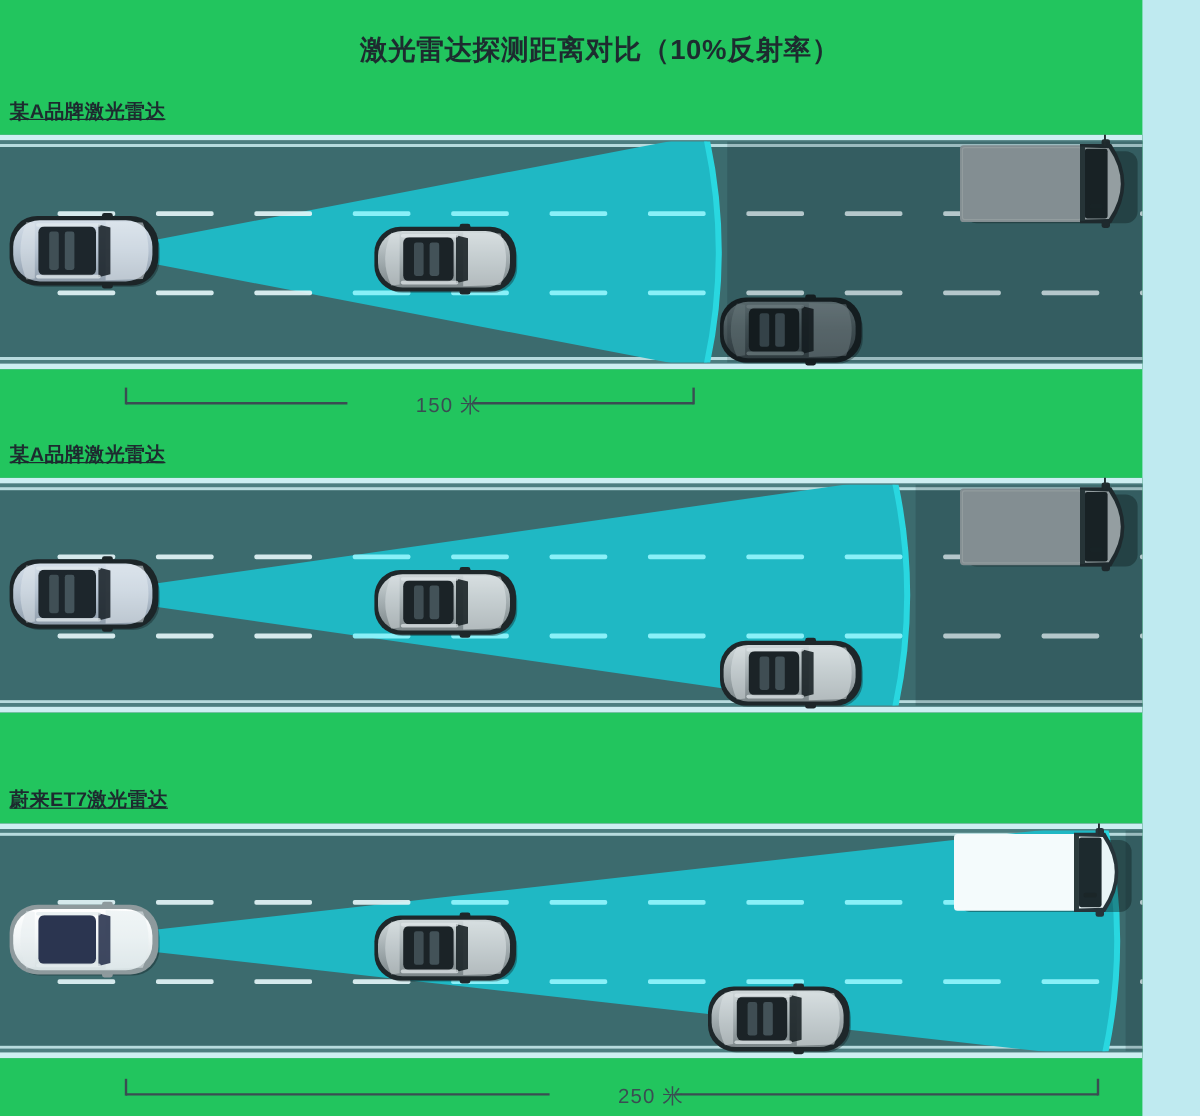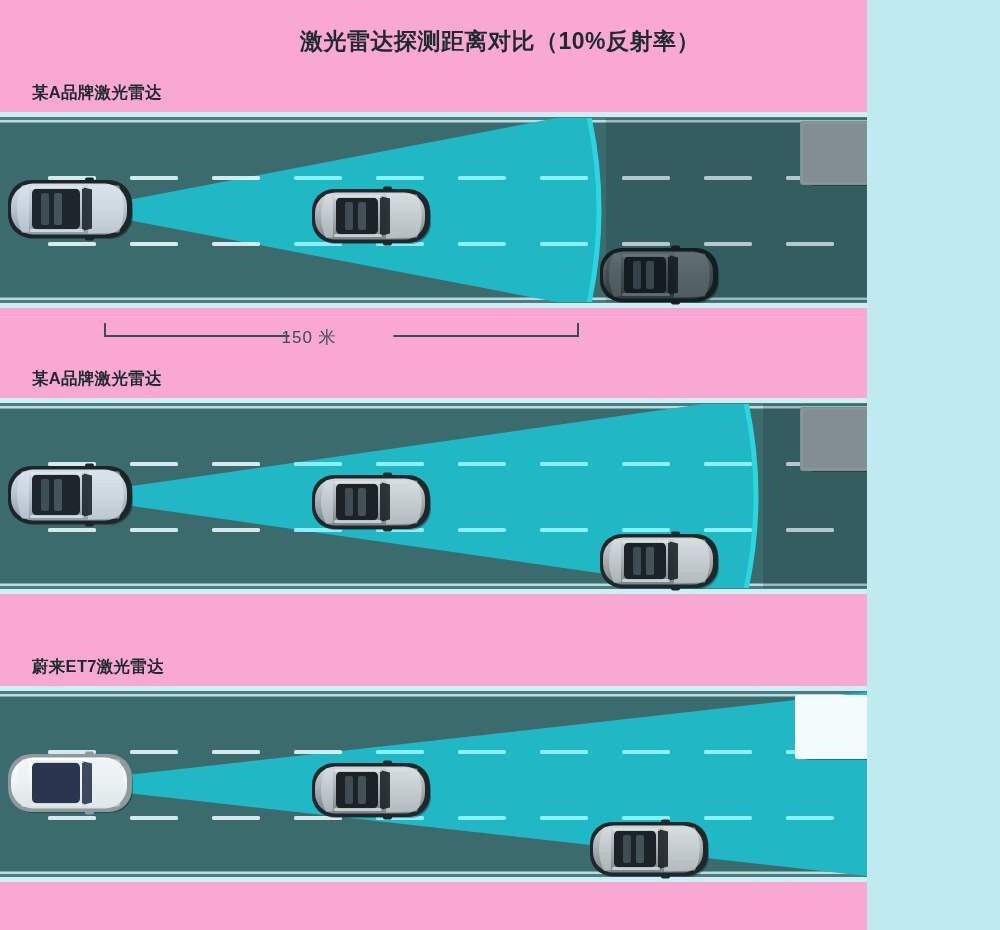--- a/index.html
+++ b/index.html
@@ -7,68 +7,69 @@
     margin: 0;
     padding: 0;
     background: #bfeaf0;
   }
   body {
     font-family: "Liberation Sans", "DejaVu Sans", sans-serif;
     -webkit-font-smoothing: antialiased;
   }
   #page {
     position: relative;
-    width: 867px;
+    width: 952px;
     height: 930px;
-    background: #f9a8d4;
+    background: #22c55e;
     overflow: hidden;
   }
 
   
   .title {
     position: absolute;
     left: 0;
     top: 26px;
     width: 1000px;
     text-align: center;
     font-size: 23px;
     font-weight: bold;
     color: #1d2b2f;
     letter-spacing: 0.5px;
   }
 
   
   .sec-label {
     position: absolute;
-    left: 32px;
+    left: 8px;
     font-size: 16.5px;
     font-weight: bold;
     color: #1d2b2f;
     letter-spacing: 0.3px;
+    text-decoration: underline;
   }
 
   
   .road {
     position: absolute;
     left: 0;
     width: 1000px;
     overflow: hidden;
   }
   .road svg { display: block; }
 
   
   .measure {
     position: absolute;
     height: 34px;
   }
   .measure svg { display: block; overflow: visible; }
   .measure .mlabel {
     position: absolute;
     top: 0px;
-    text-align: left;
+    text-align: right;
     font-size: 17px;
     color: #3a4d52;
     letter-spacing: 1px;
     white-space: nowrap;
   }
 </style>
 </head>
 <body>
 
 <div id="page">
@@ -452,14 +453,23 @@
             <rect x="100" y="2" width="4" height="62" fill="#2b3a3c"></rect>
             <rect x="108" y="50" width="11" height="4" rx="1.5" fill="#1b2628"></rect>
             <rect x="118" y="-4" width="7" height="6" rx="2" fill="#26343a"></rect>
             <rect x="118" y="64" width="7" height="6" rx="2" fill="#26343a"></rect>
             <rect x="120" y="-14" width="1.6" height="16" fill="#243032"></rect>
           </g>
         </g>
         <rect x="938" y="6" width="62" height="184" fill="#0a1a1c" fill-opacity="0.16"></rect>
       </svg>
     </div>
+  <div class="measure" id="measure-2" style="left:0;top:894px;width:1000px">
+      <svg width="1000" height="34" viewBox="0 0 1000 34">
+        <line x1="105" y1="5" x2="105" y2="19" stroke="#3a4d52" stroke-width="2"></line>
+        <line x1="915" y1="5" x2="915" y2="19" stroke="#3a4d52" stroke-width="2"></line>
+        <line x1="105" y1="18" x2="458" y2="18" stroke="#3a4d52" stroke-width="2"></line>
+        <line x1="562" y1="18" x2="915" y2="18" stroke="#3a4d52" stroke-width="2"></line>
+      </svg>
+    <div class="mlabel" id="mlabel-2" style="left: 450px; width: 120px; top: 8px;">250 米</div>
+  </div>
 
 </div>
 
 </body></html>

